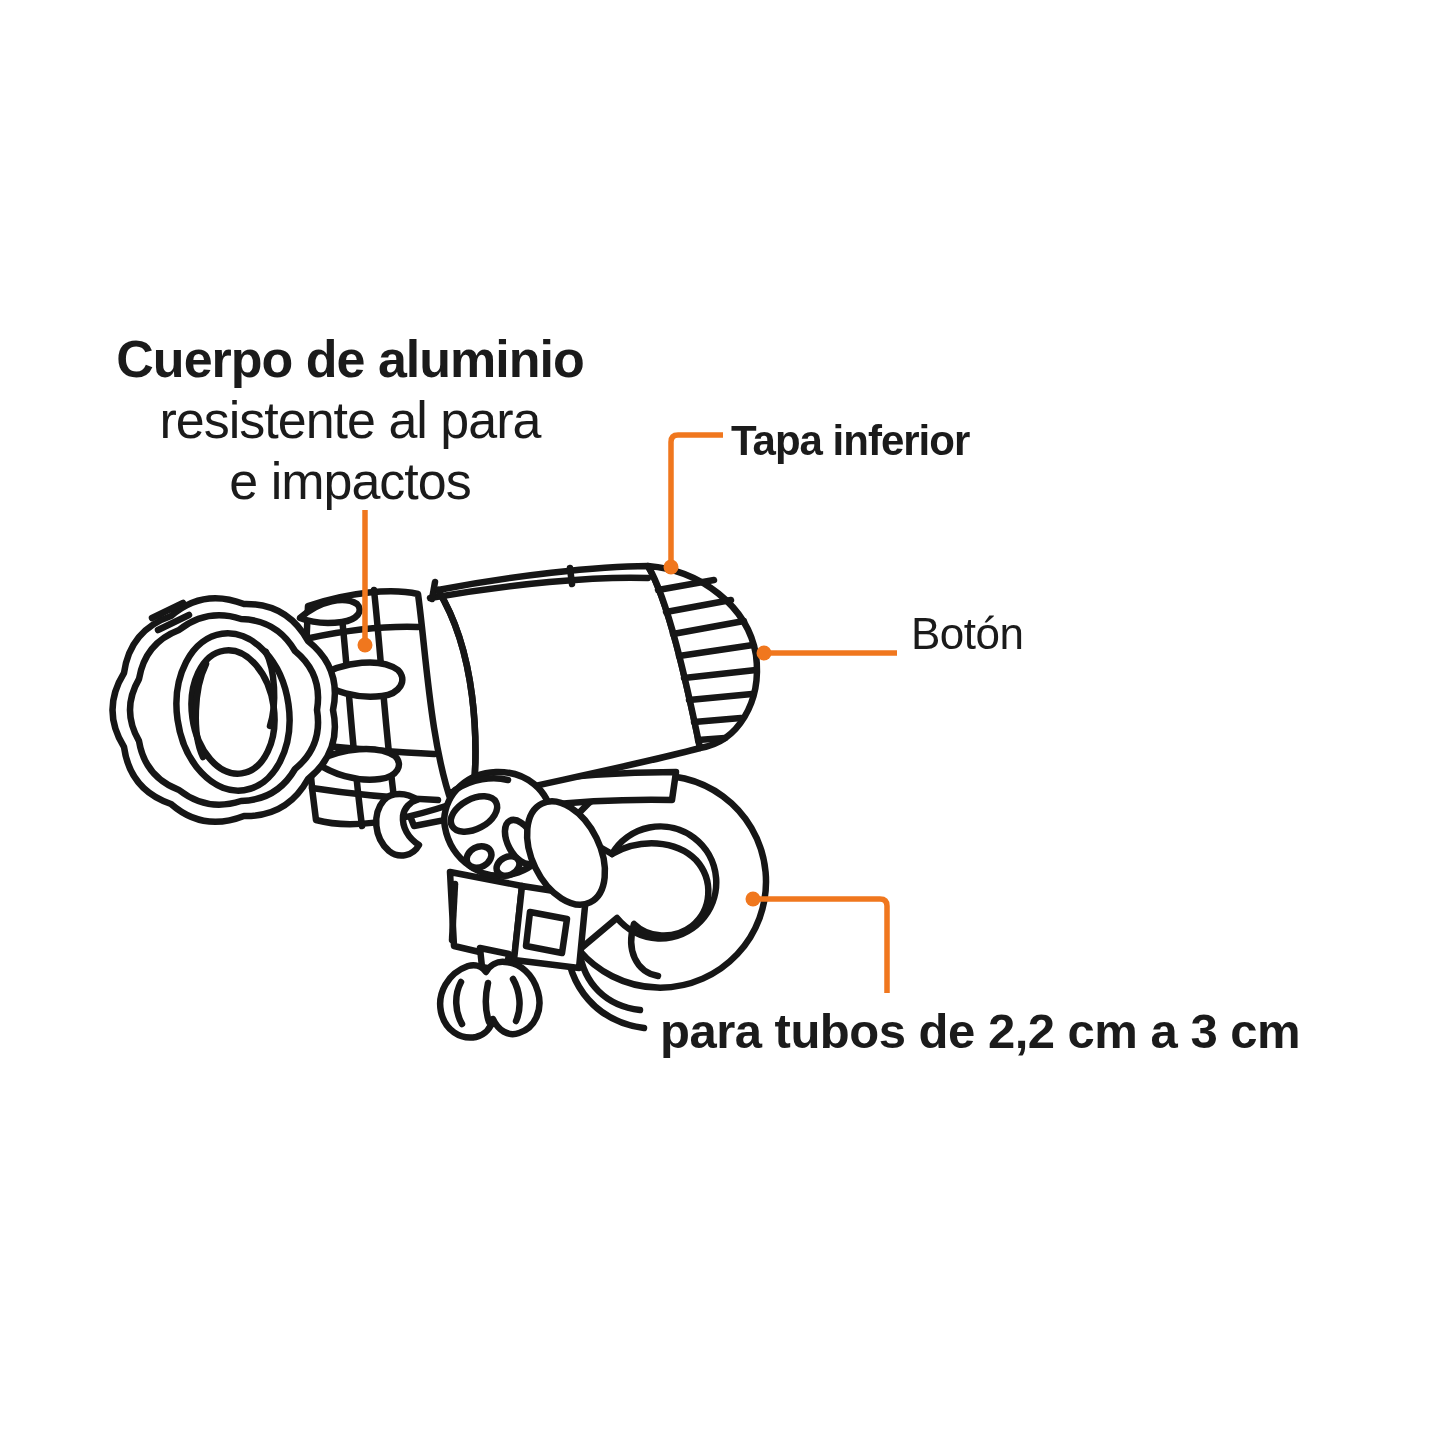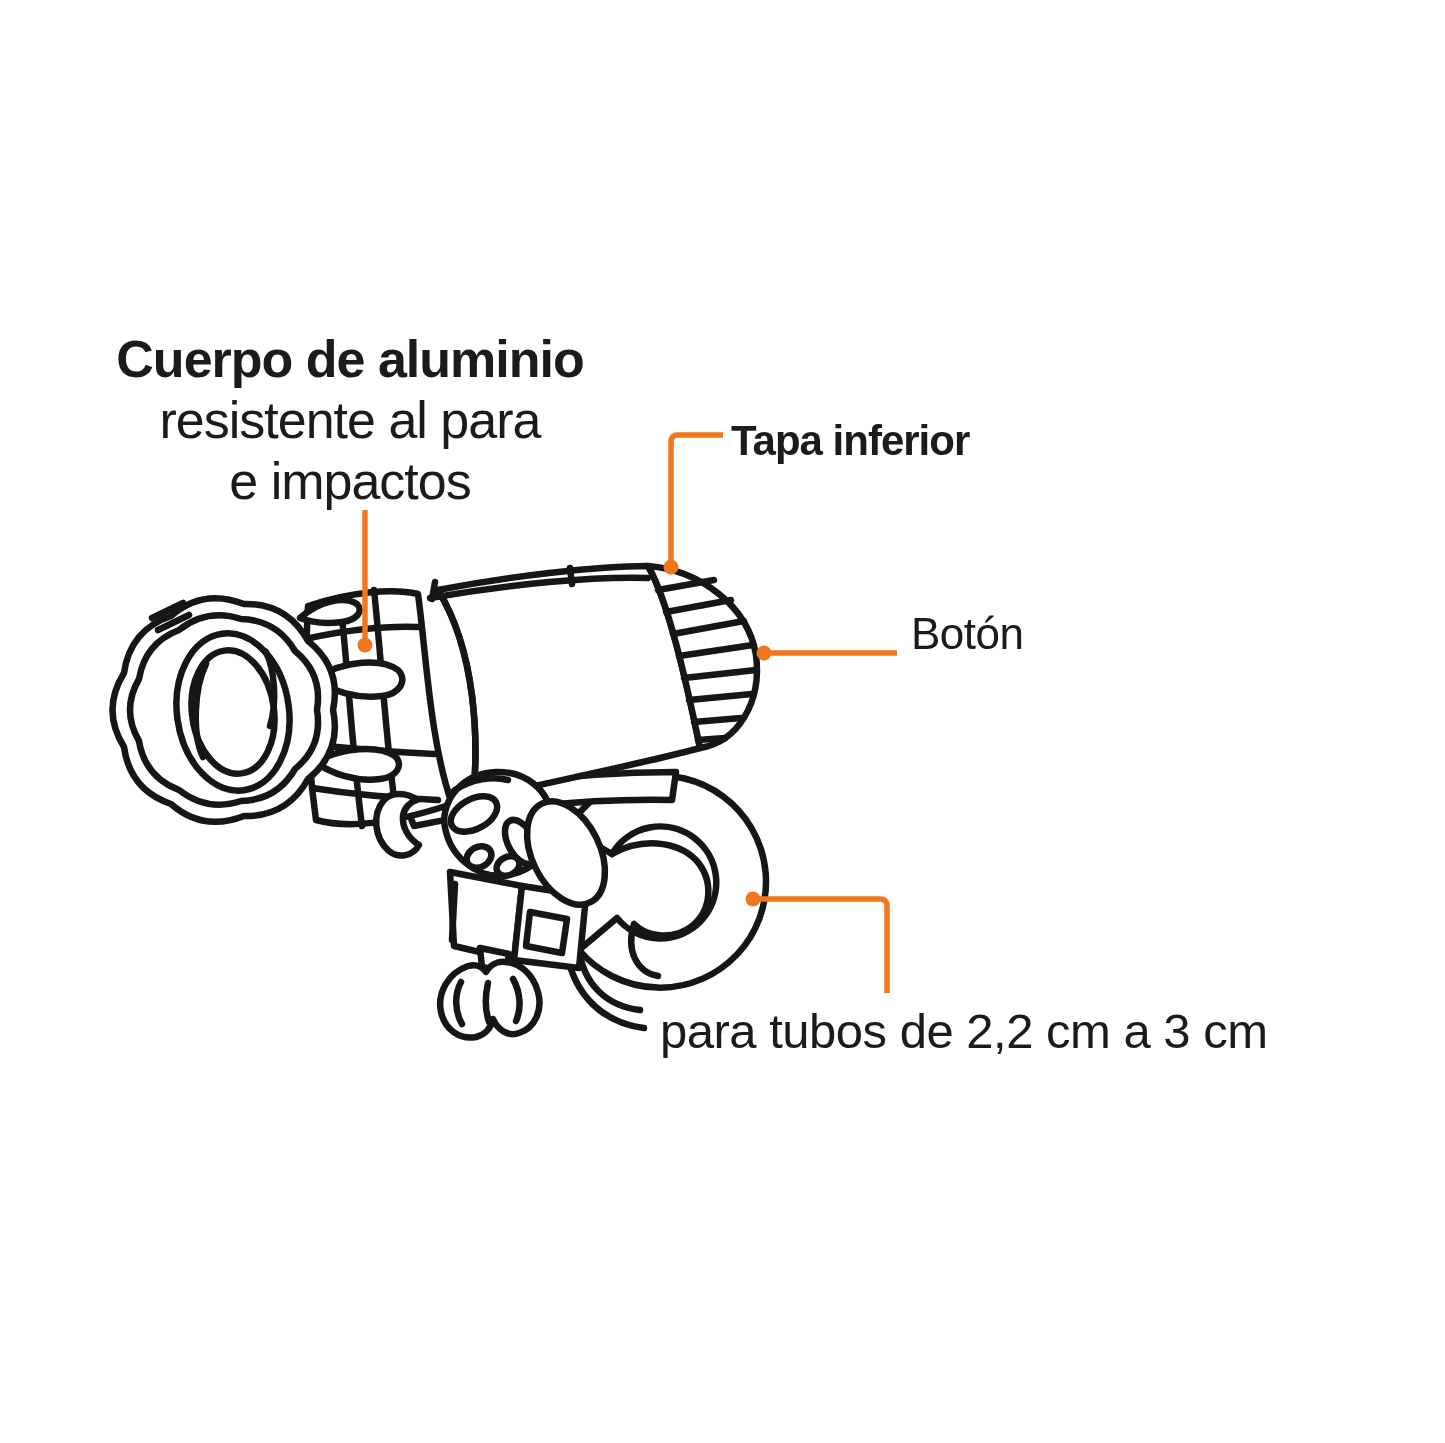--- a/index.html
+++ b/index.html
@@ -14,21 +14,21 @@
   .b{font-weight:700;}
   
   .c1{left:90px;top:329px;width:520px;text-align:center;
       font-size:52px;line-height:61px;letter-spacing:-1px;}
   
   .c2{left:731px;top:414px;font-size:42px;line-height:54px;letter-spacing:-1px;}
   
   .c3{left:911px;top:609px;font-size:44px;line-height:49px;letter-spacing:-0.5px;}
   
   .c4{left:660px;top:1006px;font-size:50px;line-height:50px;letter-spacing:-1px;}
-  .c4 .sub{font-weight:400;font-size:49px;letter-spacing:-0.5px;}
+  .c4 .sub{font-weight:700;font-size:49px;letter-spacing:-0.5px;}
 </style>
 </head>
 <body>
 
 <div class="canvas">
 
   <svg class="illo" viewBox="0 0 1445 1443" aria-hidden="true">
 
     <g fill="#ffffff" stroke="#161616" stroke-width="6.5" stroke-linecap="round" stroke-linejoin="round">
 

